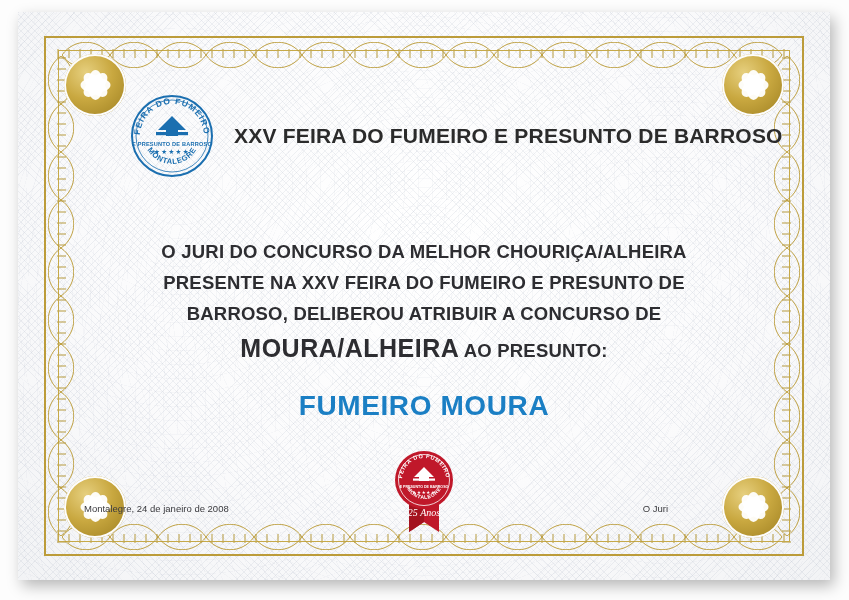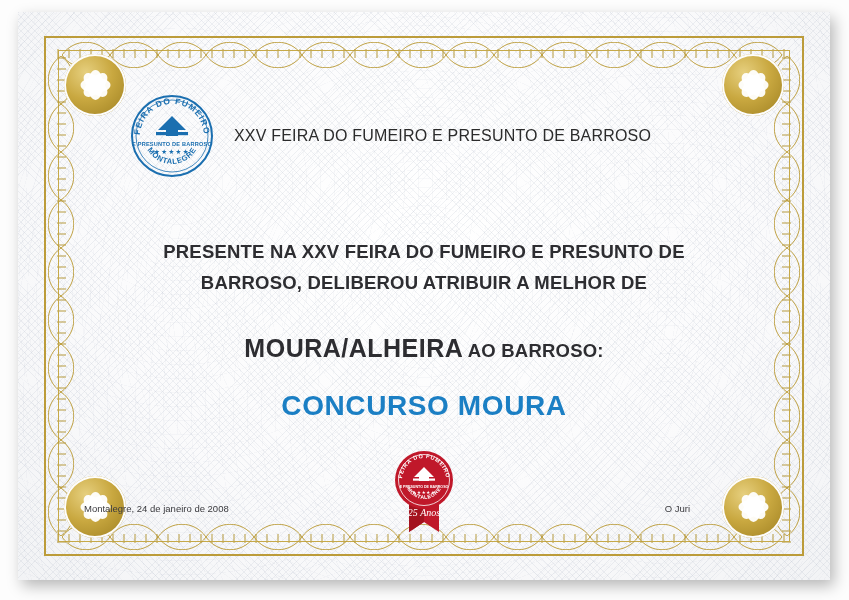--- a/index.html
+++ b/index.html
@@ -141,22 +141,22 @@
   .header-row {
     position: absolute;
     top: 22px;
     left: 48px;
     right: 20px;
     display: flex;
     align-items: center;
     gap: 16px;
   }
   .header-title {
-    font-size: 16px;
-    font-weight: normal;
+    font-size: 21px;
+    font-weight: bold;
     color: #2b2b2b;
     letter-spacing: 0.2px;
     white-space: nowrap;
   }
 
   
   .logo-stamp {
     width: 92px;
     height: 92px;
     flex: 0 0 92px;
@@ -228,21 +228,21 @@
 
   .footer-left {
     position: absolute;
     left: 66px;
     bottom: 66px;
     font-size: 9.5px;
     color: #3a3a3e;
   }
   .footer-right {
     position: absolute;
-    right: 140px;
+    right: 162px;
     bottom: 66px;
     font-size: 9.5px;
     color: #3a3a3e;
     margin-top: 8px;
   }
 </style>
 </head>
 <body>
 
 <div id="certificate-page">
@@ -342,30 +342,31 @@
             </g>
             <text x="46" y="56" text-anchor="middle" font-family="Liberation Sans, sans-serif" font-size="5.6" font-weight="bold" fill="#1b6fb0" letter-spacing="0.2">E PRESUNTO DE BARROSO</text>
             <text x="46" y="63.5" text-anchor="middle" font-family="Liberation Sans, sans-serif" font-size="6.5" fill="#1b6fb0" letter-spacing="1.4">★★★★★</text>
           </svg>
         </div>
         <div class="header-title">XXV FEIRA DO FUMEIRO E PRESUNTO DE BARROSO</div>
       </div>
 
 
       <div class="body-text">
+        <div>O JURI DO CONCURSO DA MELHOR CHOURIÇA/ALHEIRA</div>
         <div>PRESENTE NA XXV FEIRA DO FUMEIRO E PRESUNTO DE</div>
-        <div>BARROSO, DELIBEROU ATRIBUIR A MELHOR DE</div>
+        <div>BARROSO, DELIBEROU ATRIBUIR A CONCURSO DE</div>
       </div>
 
       <div class="medal-line">
         <span class="medal">MOURA/ALHEIRA</span>
-        <span class="tail">AO BARROSO:</span>
-      </div>
-
-      <div class="winner">CONCURSO MOURA</div>
+        <span class="tail">AO PRESUNTO:</span>
+      </div>
+
+      <div class="winner">FUMEIRO MOURA</div>
 
       <div class="ribbon-seal">
         <svg width="78" height="96" viewBox="0 0 78 96">
 
           <path d="M24,56 L24,92 L39,82 L54,92 L54,56 Z" fill="#c0182a"></path>
           <path d="M24,56 L24,92 L39,82 L39,56 Z" fill="#a4121f"></path>
 
           <circle cx="39" cy="40" r="29" fill="#c0182a"></circle>
           <circle cx="39" cy="40" r="25.5" fill="none" stroke="#f1d0d4" stroke-width="1"></circle>
           <path id="sealTop" d="M 17,40 A 22,22 0 0 1 61,40" fill="none"></path>

